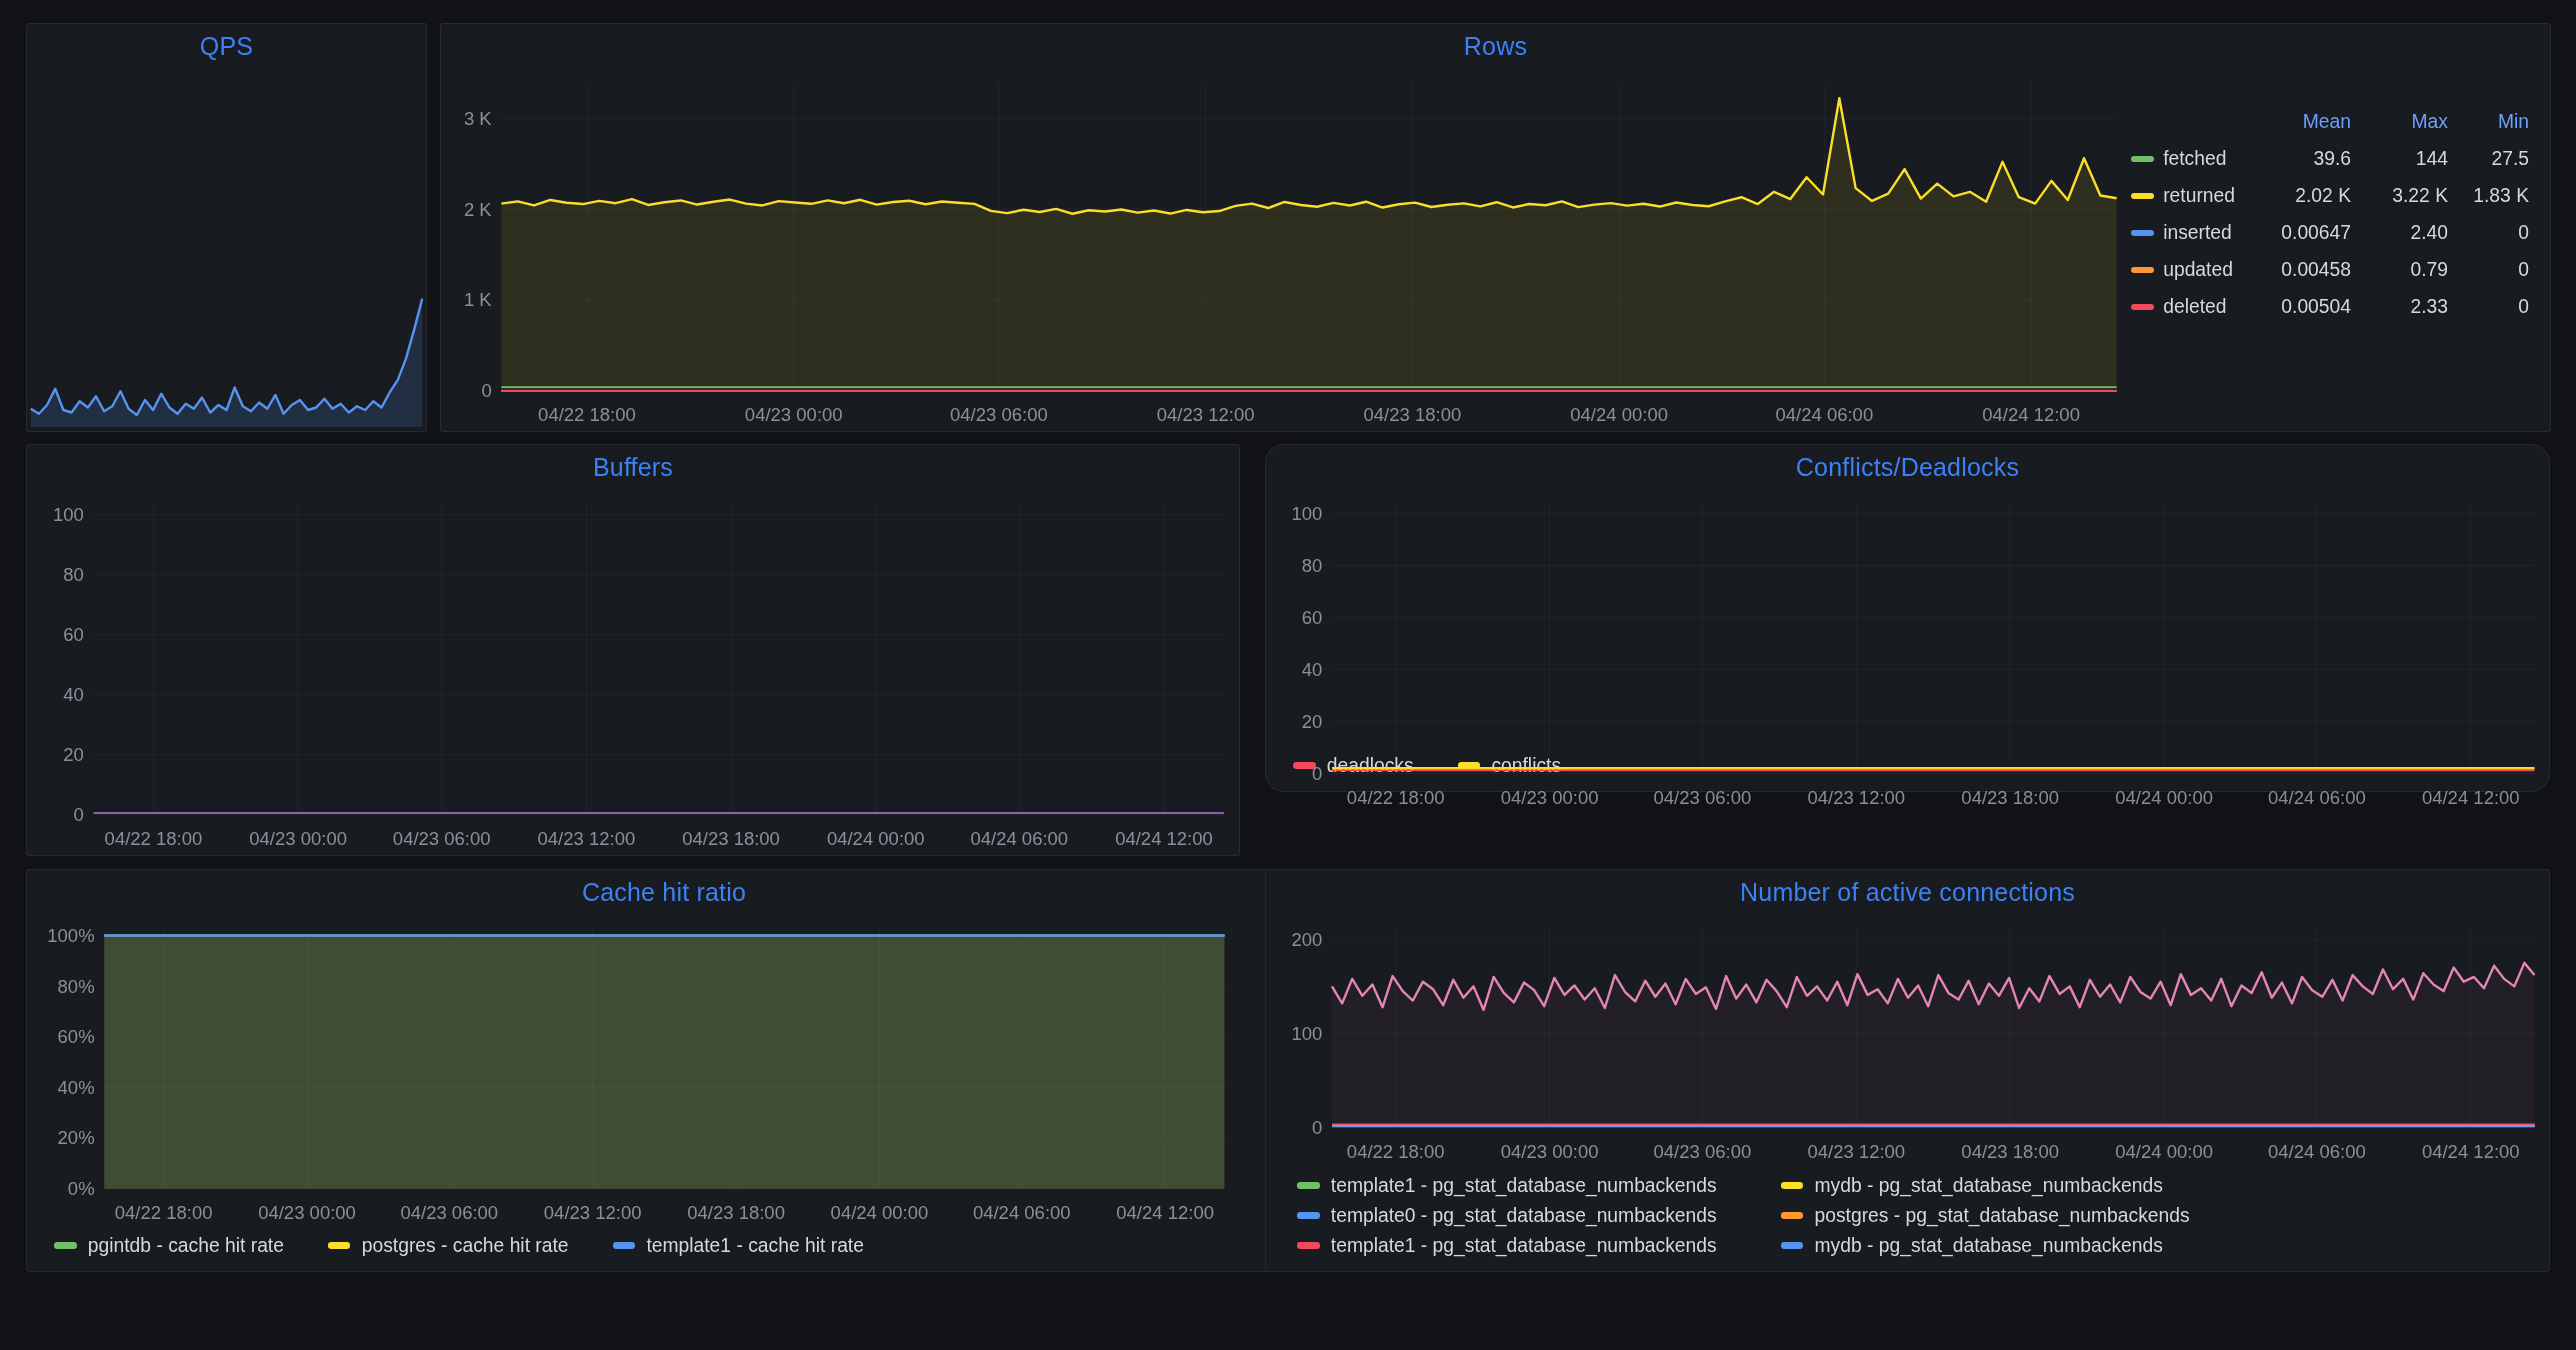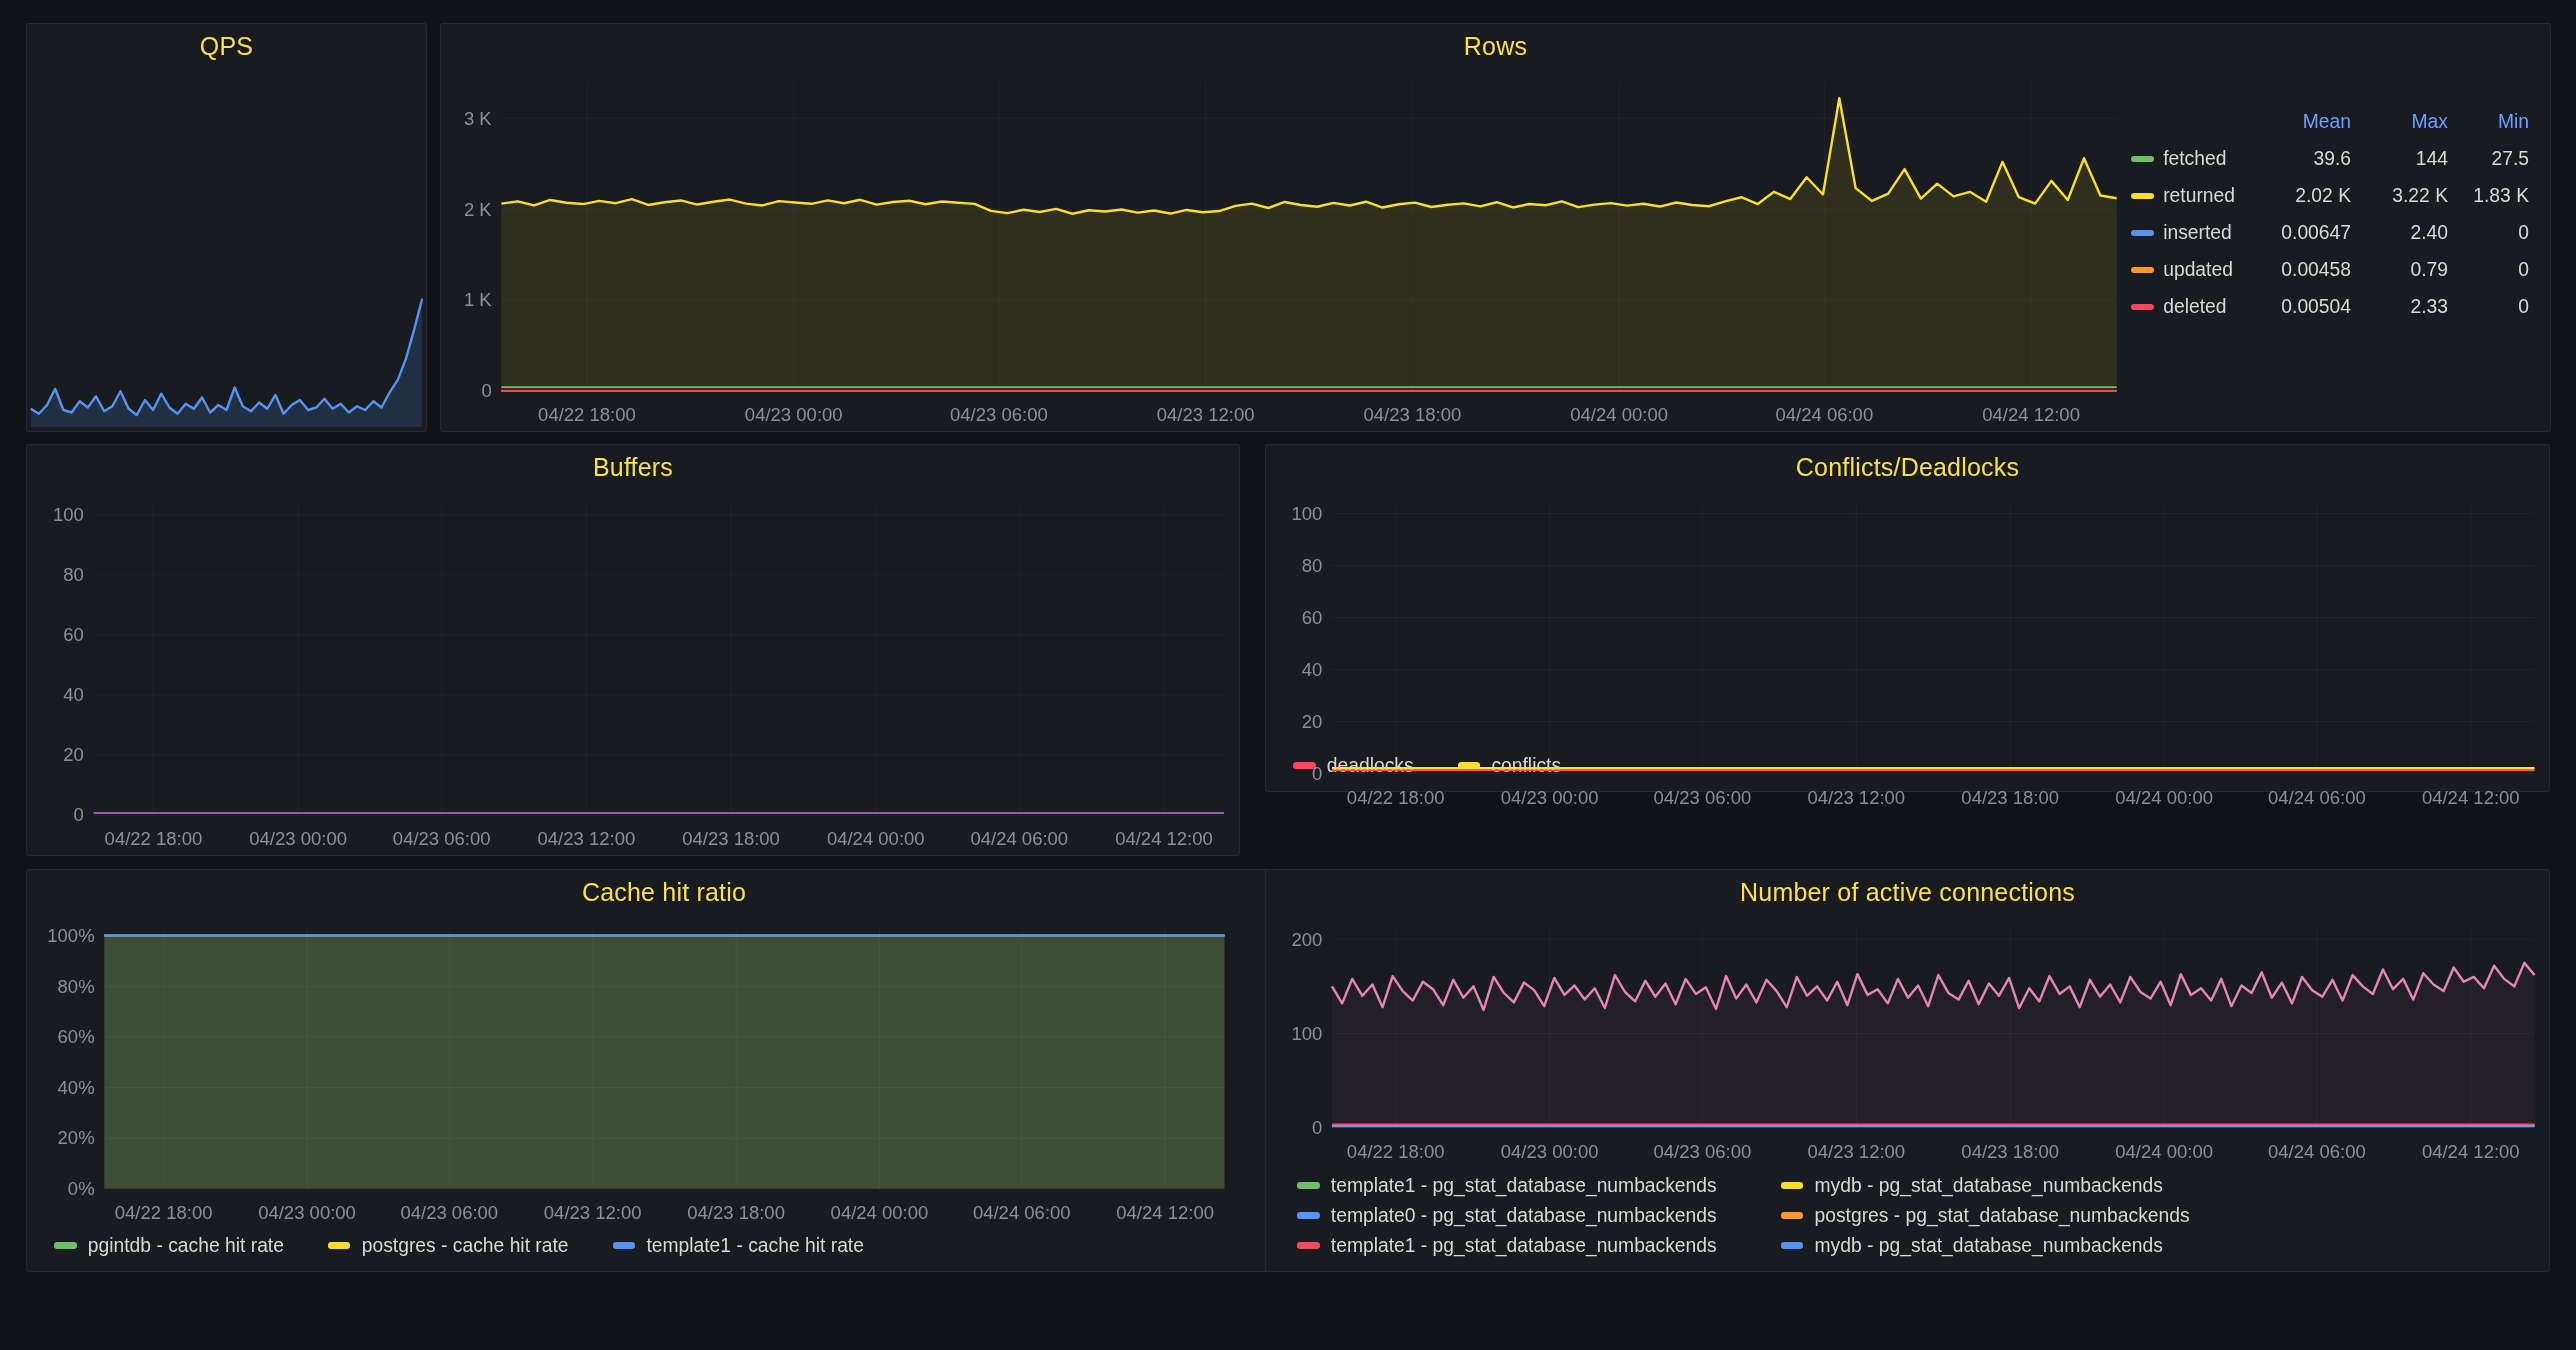--- a/index.html
+++ b/index.html
@@ -1,28 +1,28 @@
 <!DOCTYPE html>
 <html style="font-size:13px"><head>
 <meta charset="utf-8">
 <style>
   html,body{margin:0;padding:0;background:#111217;font-family:"Liberation Sans",sans-serif;color:#d8d9da;}
   .dashboard{position:relative;width:2576px;height:1351px;background:#111217;overflow:hidden;}
   .panel{position:absolute;background:#181b1f;border:0.8px solid rgba(204,204,220,0.09);border-radius:3.2px;display:flex;flex-direction:column;box-sizing:border-box;}
   .panel-header{height:45px;flex:0 0 auto;display:flex;align-items:center;justify-content:center;cursor:pointer;}
-  .panel-title{font-size:25px;font-weight:500;color:#fde047;letter-spacing:0.2px;}
+  .panel-title{font-size:25px;font-weight:500;color:#3b82f6;letter-spacing:0.2px;}
   .panel-body{flex:1;display:flex;min-height:0;position:relative;}
   .chart{flex:1;min-width:0;min-height:0;position:relative;}
   svg{display:block;font-family:"Liberation Sans",sans-serif;}
 
   
   #panel-qps{left:26px;top:22.5px;width:401px;height:409px;}
   #panel-rows{left:440px;top:22.5px;width:2111px;height:409px;}
   #panel-buffers{left:26px;top:444px;width:1214px;height:412px;text-align:right;}
-  #panel-conflicts{left:1265px;top:444px;width:1285px;height:348px;}
+  #panel-conflicts{left:1265px;top:444px;width:1285px;height:348px;border-radius:19px;}
   #panel-cache{left:26px;top:869px;width:1276px;height:403px;}
   #panel-connections{left:1265px;top:869px;width:1285px;height:403px;}
 
   
   .stat-body{flex-direction:column;align-items:center;justify-content:center;}
   .stat-value{font-size:201px;line-height:1;font-weight:500;color:#d9dbec;margin-bottom:72px;}
   .sparkline{position:absolute;left:3.2px;right:3.2px;bottom:3.2px;height:138px;}
 
   
   .rows-body{flex-direction:row;}

